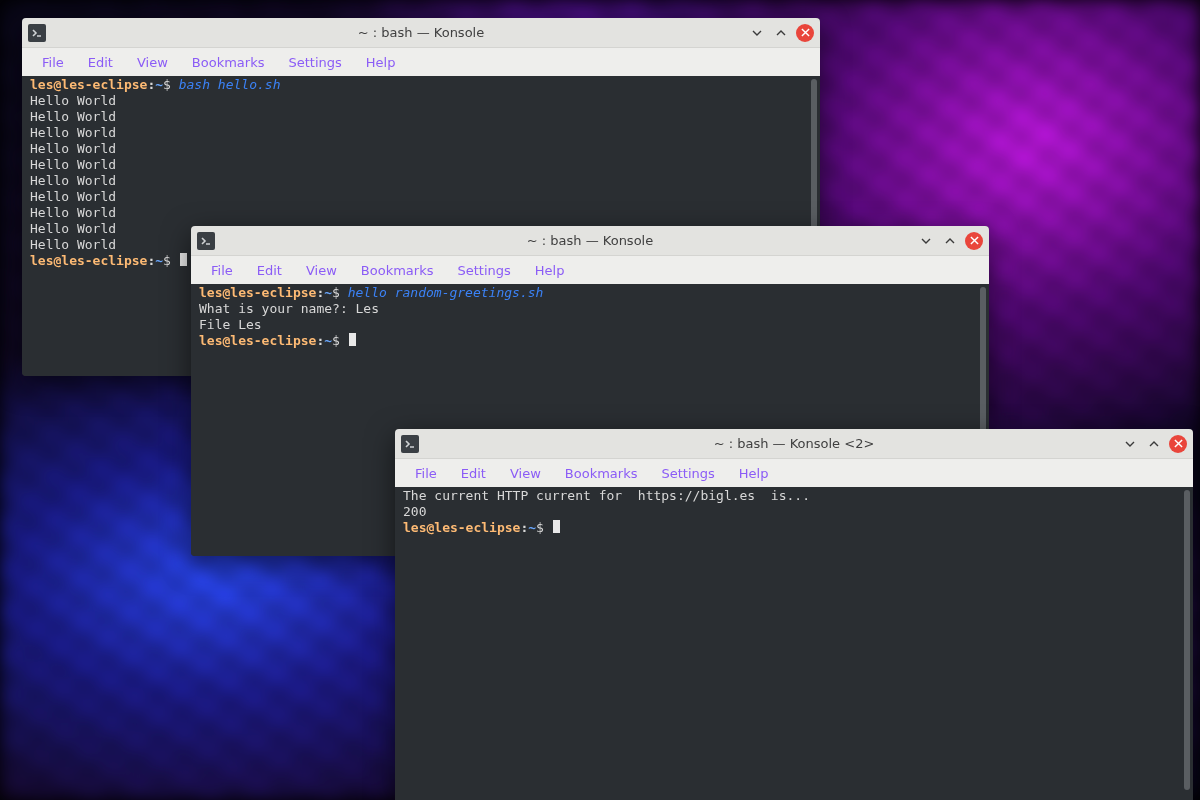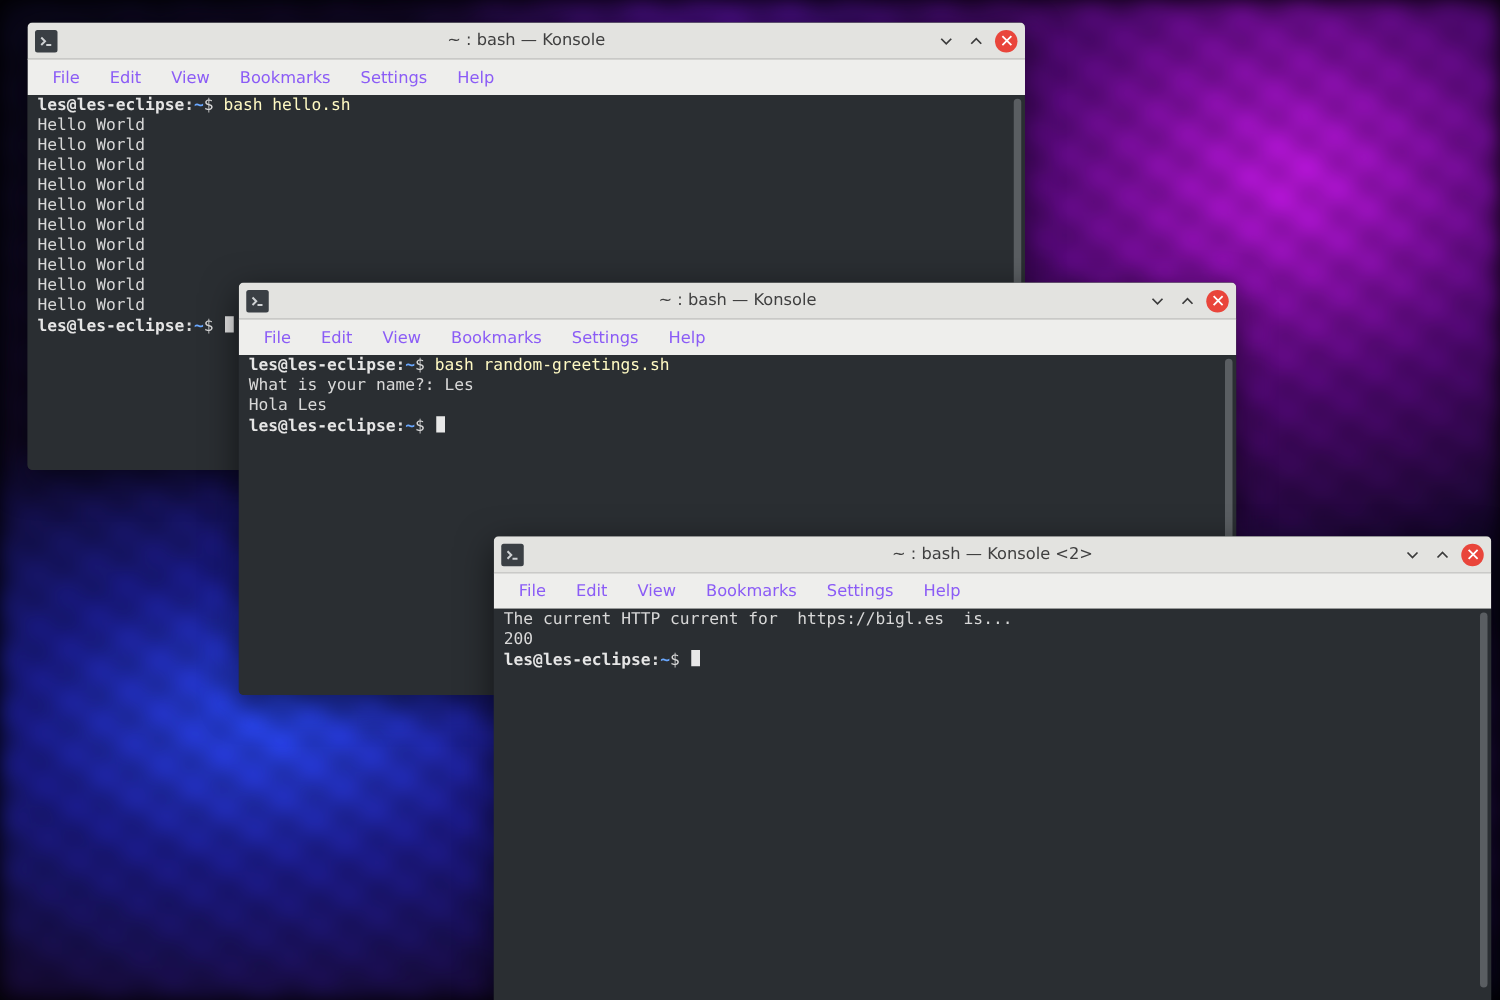--- a/index.html
+++ b/index.html
@@ -122,25 +122,25 @@
   .w2 .term-scroll { height: 290px; }
   .w1 .term-scroll { height: 300px; }
 
   .term-line {
     font-family: "DejaVu Sans Mono","Liberation Mono","Consolas",monospace;
     font-size: 13px;
     line-height: 16px;
     white-space: pre;
     color: #d8d8d8;
   }
-  .pr-user { color: #e5e5e5; font-weight: bold; }
+  .pr-user { color: #fdba74; font-weight: bold; }
   .pr-colon { color: #d8d8d8; font-weight: bold;}
   .pr-path { color: #6aa8ff; font-weight: bold;}
   .pr-dollar { color: #d8d8d8; }
-  .cmd { color: #fef9c3; }
+  .cmd { color: #3b82f6; font-style: italic; }
   .cursor {
     display: inline-block;
     width: 7px; height: 13px;
     background: #e8e8e8;
     vertical-align: -1px;
     margin-left: 1px;
   }
 </style>
 </head>
 <body>
@@ -229,23 +229,23 @@
   <div class="menubar">
     <div class="menu-item">File</div>
     <div class="menu-item">Edit</div>
     <div class="menu-item">View</div>
     <div class="menu-item">Bookmarks</div>
     <div class="menu-item">Settings</div>
     <div class="menu-item">Help</div>
   </div>
   <div class="term-body">
     <div class="term-scroll"></div>
-  <div class="term-line"><span class="pr-user">les@les-eclipse</span><span class="pr-colon">:</span><span class="pr-path">~</span><span class="pr-dollar">$</span> <span class="cmd">bash random-greetings.sh</span></div>
+  <div class="term-line"><span class="pr-user">les@les-eclipse</span><span class="pr-colon">:</span><span class="pr-path">~</span><span class="pr-dollar">$</span> <span class="cmd">hello random-greetings.sh</span></div>
       <div class="term-line">What is your name?: Les</div>
-      <div class="term-line">Hola Les</div>
+      <div class="term-line">File Les</div>
       <div class="term-line"><span class="pr-user">les@les-eclipse</span><span class="pr-colon">:</span><span class="pr-path">~</span><span class="pr-dollar">$</span> <span class="cmd"></span><span class="cursor"></span></div>
     </div>
 </div>
 
 <div class="window w3" style="left:395px;top:429px;width:798px;height:412px">
   <div class="titlebar">
     <div class="app-icon">
       <svg viewBox="0 0 10 10">
           <path d="M1 2 L4 5 L1 8" stroke="#cfd2d4" stroke-width="1.6" fill="none"></path>
           <line x1="5" y1="8" x2="9" y2="8" stroke="#cfd2d4" stroke-width="1.6"></line>

